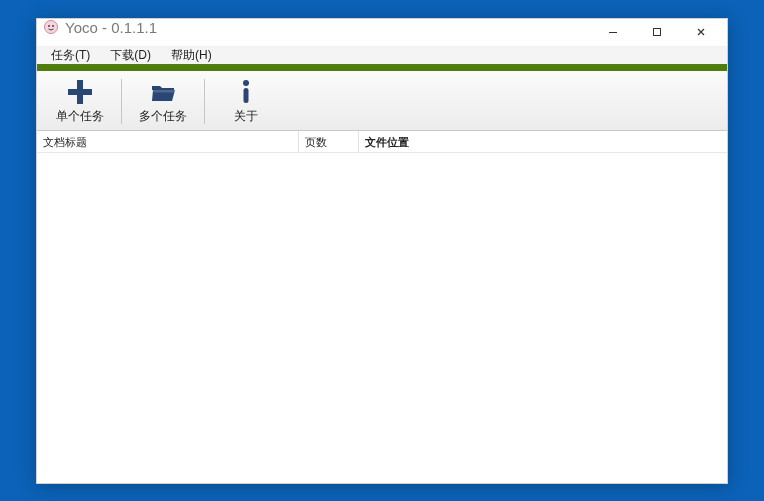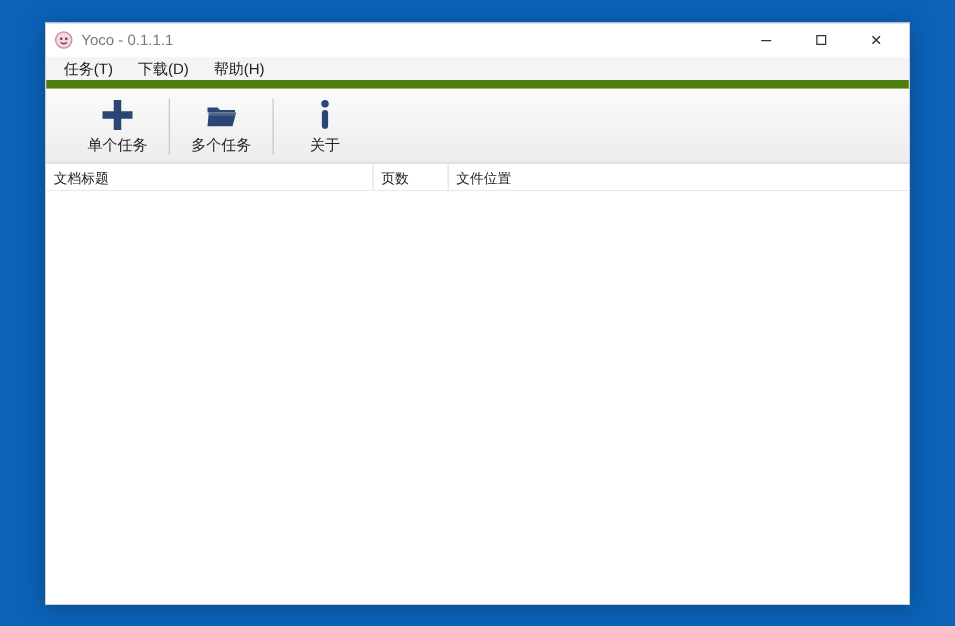--- a/index.html
+++ b/index.html
@@ -14,23 +14,23 @@
     display: flex;
     flex-direction: column;
     border: 1px solid #d0d0d0;
   }
 
   
   .titlebar {
     height: 28px;
     background: #ffffff;
     display: flex;
-    align-items: center;
+    align-items: flex-start;
     padding: 0 4px 0 6px;
-    font-size: 12px;
+    font-size: 15px;
     color: #7a7a7a;
     border-bottom: 1px solid #f0f0f0;
   }
   .titlebar .app-icon {
     width: 16px; height: 16px; margin-right: 6px;
     display: flex; align-items: center; justify-content: center;
   }
   .titlebar .title { flex: 0 0 auto; }
   .titlebar .spacer { flex: 1 1 auto; }
   .win-controls { display: flex; height: 100%; }
@@ -57,21 +57,21 @@
     align-items: center;
   }
 
   
   .toolbar {
     height: 60px;
     background: linear-gradient(#fbfbfb, #ececec);
     border-bottom: 1px solid #c9c9c9;
     display: flex;
     align-items: stretch;
-    padding: 2px 6px 0 22px;
+    padding: 2px 6px 0 8px;
   }
   .tool-btn {
     width: 70px;
     display: flex;
     flex-direction: column;
     align-items: center;
     justify-content: center;
     gap: 2px;
     color: #222;
     font-size: 12px;
@@ -112,21 +112,21 @@
     display: flex;
     align-items: center;
     white-space: nowrap;
     overflow: hidden;
   }
   .th:last-child { border-right: none; }
   .c-title  { width: 262px; }
   .c-status { width: 198px; }
   .c-pages  { width: 60px;  }
   .c-format { width: 92px;  }
-  .c-path   { flex: 1; }
+  .c-path   { flex: 1; font-weight: bold; }
   .tbody {
     flex: 1 1 auto;
     background: #ffffff;
   }
 </style>
 </head>
 <body>
 
 <div class="window">
 

